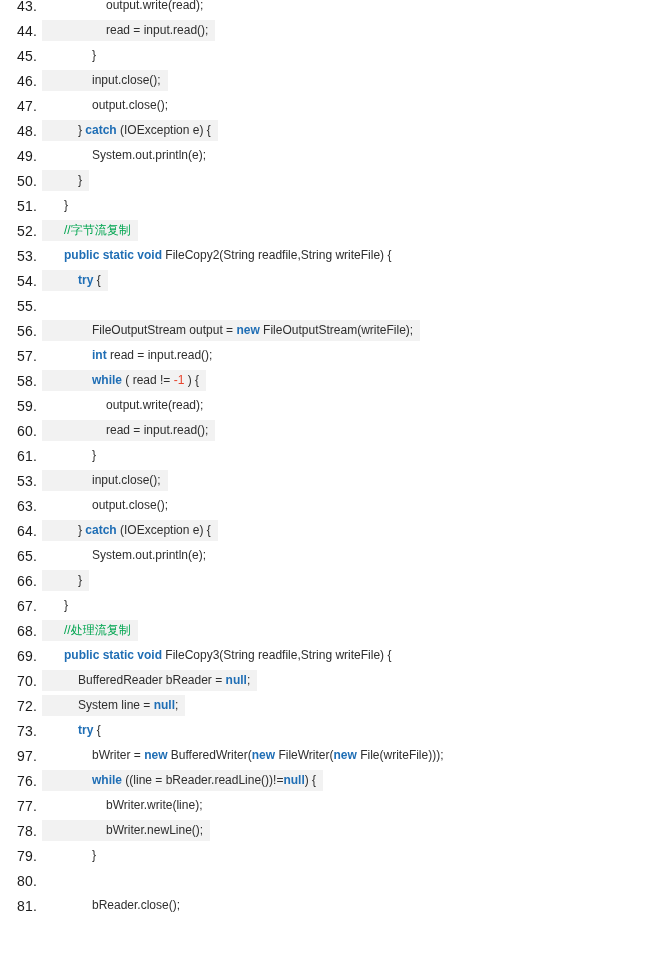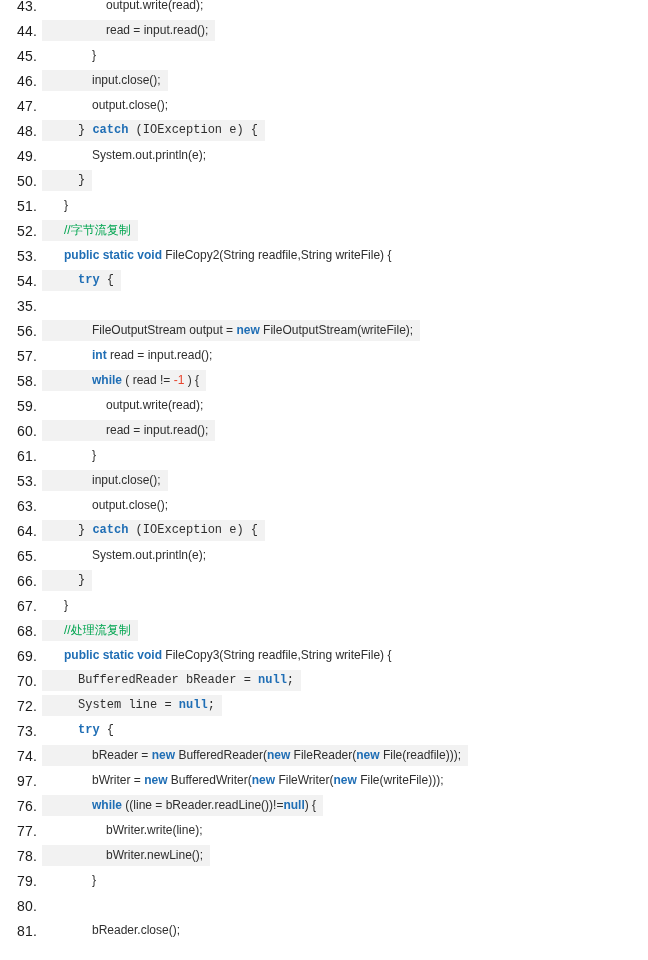--- a/index.html
+++ b/index.html
@@ -40,21 +40,21 @@
   }
   .seg{
     display:inline-block;
     line-height:17px;
     padding-top:2px;
     padding-bottom:2px;
     padding-right:7px;
   }
   .seg.hl{background:var(--hl);}
   .i1{padding-left:22px;}
-  .i2{padding-left:36px;font-family:Liberation Mono, monospace;}
+  .i2{padding-left:36px;}
   .i3{padding-left:50px;}
   .i4{padding-left:64px;}
   .tok-k{color:var(--kw);font-weight:bold;}
   .tok-c{color:var(--cm);text-align:center;}
   .tok-r{color:var(--lit);}
   .tok-p{color:var(--txt);}
 </style>
 </head>
 <body style="background: rgb(255, 255, 255);">
 
@@ -64,39 +64,38 @@
     <div class="row"><span class="num">45.</span><span class="code"><span class="seg i3"><span class="tok-p">}</span></span></span></div>
     <div class="row"><span class="num">46.</span><span class="code"><span class="seg i3 hl"><span class="tok-p">input.close();</span></span></span></div>
     <div class="row"><span class="num">47.</span><span class="code"><span class="seg i3"><span class="tok-p">output.close();</span></span></span></div>
     <div class="row"><span class="num">48.</span><span class="code"><span class="seg i2 hl"><span class="tok-p">} </span><span class="tok-k">catch</span><span class="tok-p"> (IOException e) {</span></span></span></div>
     <div class="row"><span class="num">49.</span><span class="code"><span class="seg i3"><span class="tok-p">System.out.println(e);</span></span></span></div>
     <div class="row"><span class="num">50.</span><span class="code"><span class="seg i2 hl"><span class="tok-p">}</span></span></span></div>
     <div class="row"><span class="num">51.</span><span class="code"><span class="seg i1"><span class="tok-p">}</span></span></span></div>
     <div class="row"><span class="num">52.</span><span class="code"><span class="seg i1 hl"><span class="tok-c">//字节流复制</span></span></span></div>
     <div class="row"><span class="num">53.</span><span class="code"><span class="seg i1"><span class="tok-k">public static void</span><span class="tok-p"> FileCopy2(String readfile,String writeFile) {</span></span></span></div>
     <div class="row"><span class="num">54.</span><span class="code"><span class="seg i2 hl"><span class="tok-k">try</span><span class="tok-p"> {</span></span></span></div>
-    <div class="row"><span class="num">35.</span></div>
+    <div class="row"><span class="num">55.</span></div>
     <div class="row"><span class="num">56.</span><span class="code"><span class="seg i3 hl"><span class="tok-p">FileOutputStream output = </span><span class="tok-k">new</span><span class="tok-p"> FileOutputStream(writeFile);</span></span></span></div>
     <div class="row"><span class="num">57.</span><span class="code"><span class="seg i3"><span class="tok-k">int</span><span class="tok-p"> read = input.read();</span></span></span></div>
     <div class="row"><span class="num">58.</span><span class="code"><span class="seg i3 hl"><span class="tok-k">while</span><span class="tok-p"> ( read != </span><span class="tok-r">-1</span><span class="tok-p"> ) {</span></span></span></div>
     <div class="row"><span class="num">59.</span><span class="code"><span class="seg i4"><span class="tok-p">output.write(read);</span></span></span></div>
     <div class="row"><span class="num">60.</span><span class="code"><span class="seg i4 hl"><span class="tok-p">read = input.read();</span></span></span></div>
     <div class="row"><span class="num">61.</span><span class="code"><span class="seg i3"><span class="tok-p">}</span></span></span></div>
     <div class="row"><span class="num">53.</span><span class="code"><span class="seg i3 hl"><span class="tok-p">input.close();</span></span></span></div>
     <div class="row"><span class="num">63.</span><span class="code"><span class="seg i3"><span class="tok-p">output.close();</span></span></span></div>
     <div class="row"><span class="num">64.</span><span class="code"><span class="seg i2 hl"><span class="tok-p">} </span><span class="tok-k">catch</span><span class="tok-p"> (IOException e) {</span></span></span></div>
     <div class="row"><span class="num">65.</span><span class="code"><span class="seg i3"><span class="tok-p">System.out.println(e);</span></span></span></div>
     <div class="row"><span class="num">66.</span><span class="code"><span class="seg i2 hl"><span class="tok-p">}</span></span></span></div>
     <div class="row"><span class="num">67.</span><span class="code"><span class="seg i1"><span class="tok-p">}</span></span></span></div>
     <div class="row"><span class="num">68.</span><span class="code"><span class="seg i1 hl"><span class="tok-c">//处理流复制</span></span></span></div>
     <div class="row"><span class="num">69.</span><span class="code"><span class="seg i1"><span class="tok-k">public static void</span><span class="tok-p"> FileCopy3(String readfile,String writeFile) {</span></span></span></div>
     <div class="row"><span class="num">70.</span><span class="code"><span class="seg i2 hl"><span class="tok-p">BufferedReader bReader = </span><span class="tok-k">null</span><span class="tok-p">;</span></span></span></div>
     <div class="row"><span class="num">72.</span><span class="code"><span class="seg i2 hl"><span class="tok-p">System line = </span><span class="tok-k">null</span><span class="tok-p">;</span></span></span></div>
     <div class="row"><span class="num">73.</span><span class="code"><span class="seg i2"><span class="tok-k">try</span><span class="tok-p"> {</span></span></span></div>
-    <div class="row"><span class="num">74.</span><span class="code"><span class="seg i3 hl"><span class="tok-p">bReader = </span><span class="tok-k">new</span><span class="tok-p"> BufferedReader(</span><span class="tok-k">new</span><span class="tok-p"> FileReader(</span><span class="tok-k">new</span><span class="tok-p"> File(readfile)));</span></span></span></div>
     <div class="row"><span class="num">97.</span><span class="code"><span class="seg i3"><span class="tok-p">bWriter = </span><span class="tok-k">new</span><span class="tok-p"> BufferedWriter(</span><span class="tok-k">new</span><span class="tok-p"> FileWriter(</span><span class="tok-k">new</span><span class="tok-p"> File(writeFile)));</span></span></span></div>
     <div class="row"><span class="num">76.</span><span class="code"><span class="seg i3 hl"><span class="tok-k">while</span><span class="tok-p"> ((line = bReader.readLine())!=</span><span class="tok-k">null</span><span class="tok-p">) {</span></span></span></div>
     <div class="row"><span class="num">77.</span><span class="code"><span class="seg i4"><span class="tok-p">bWriter.write(line);</span></span></span></div>
     <div class="row"><span class="num">78.</span><span class="code"><span class="seg i4 hl"><span class="tok-p">bWriter.newLine();</span></span></span></div>
     <div class="row"><span class="num">79.</span><span class="code"><span class="seg i3"><span class="tok-p">}</span></span></span></div>
     <div class="row"><span class="num">80.</span></div>
     <div class="row"><span class="num">81.</span><span class="code"><span class="seg i3"><span class="tok-p">bReader.close();</span></span></span></div>
   </div>
 
 </body></html>

